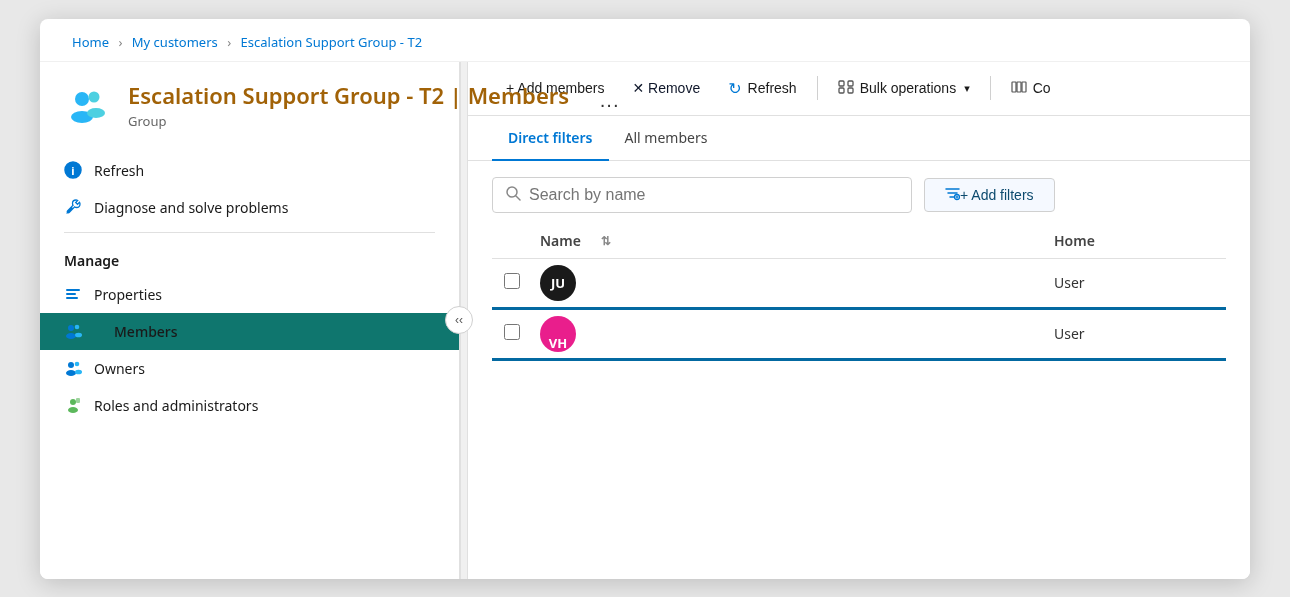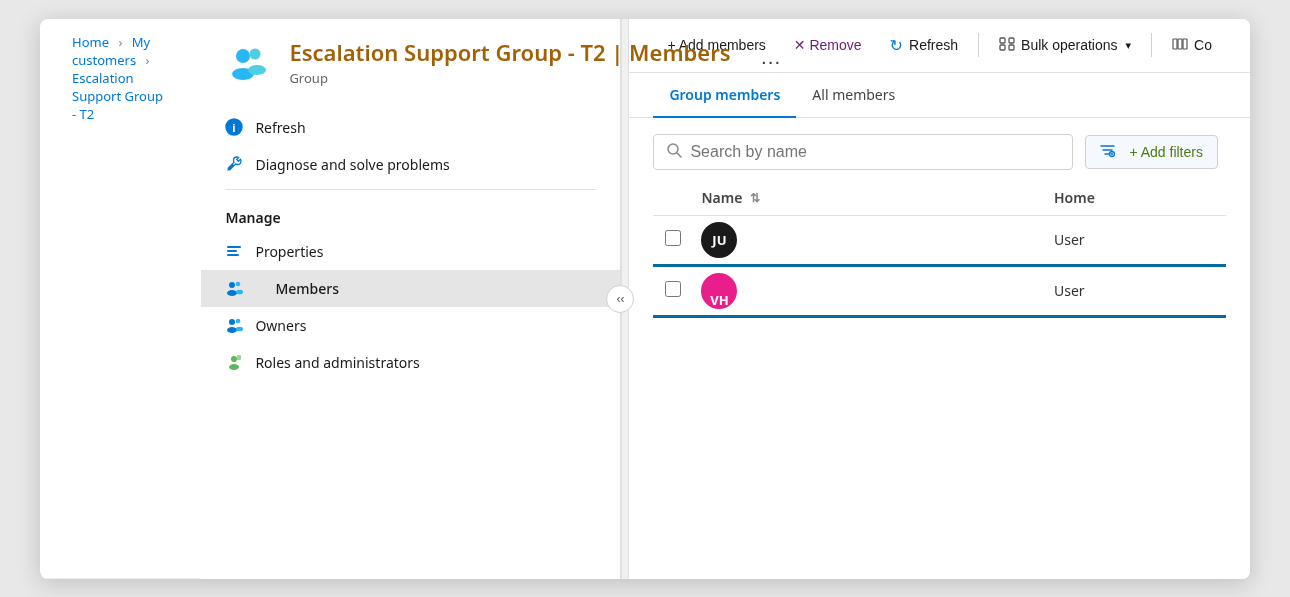--- a/index.html
+++ b/index.html
@@ -13,21 +13,21 @@
       font-size: 14px;
     }
     .window {
       width: 1210px;
       min-height: 560px;
       background: #fff;
       border-radius: 8px;
       box-shadow: 0 4px 24px rgba(0,0,0,0.18);
       overflow: hidden;
       display: flex;
-      flex-direction: row;
+      flex-direction: column;
     }
     
     .breadcrumb {
       padding: 14px 32px 10px 32px;
       font-size: 13px;
       color: #333;
       border-bottom: 1px solid #f0f0f0;
     }
     .breadcrumb a {
       color: #0078d4;
@@ -93,21 +93,21 @@
       display: flex;
       align-items: center;
       gap: 12px;
       padding: 9px 24px;
       cursor: pointer;
       color: #1a1a1a;
       font-size: 14px;
       border-radius: 0;
       transition: background 0.1s;
     }
-    .sidebar-nav .nav-item.active { background: #e5e5e5; font-weight: 500; gap: 32px; }
+    .sidebar-nav .nav-item.active { background: #0f766e; font-weight: 500; gap: 32px; }
     .sidebar-nav .nav-icon { width: 18px; height: 18px; flex-shrink: 0; }
     .sidebar-nav .section-label {
       padding: 12px 24px 6px 24px;
       font-weight: 600;
       font-size: 14px;
       color: #1a1a1a;
     }
     .sidebar-nav .divider {
       border: none;
       border-top: 1px solid #e0e0e0;
@@ -159,21 +159,21 @@
       padding: 7px 14px;
       font-size: 14px;
       cursor: pointer;
       background: none;
       border: none;
       color: #1a1a1a;
       border-radius: 4px;
       transition: background 0.1s;
       white-space: nowrap;
     }
-    .toolbar-btn.disabled { color: #701a75; cursor: default; }
+    .toolbar-btn.disabled { color: #0f172a; cursor: default; }
     .toolbar-divider {
       width: 1px;
       height: 24px;
       background: #d0d0d0;
       margin: 0 6px;
     }
     .toolbar-dropdown-arrow {
       font-size: 11px;
       margin-left: 2px;
     }
@@ -221,26 +221,26 @@
       border: none;
       outline: none;
       font-size: 16px;
       color: #333;
       width: 100%;
     }
     .search-icon-svg { color: #888; font-size: 15px; }
     .add-filter-btn {
       display: flex;
       align-items: center;
-      gap: 14px;
-      padding: 7px 14px;
+      gap: 0;
+      padding: 7px 20px;
       border: 1px solid #d0d0d0;
       border-radius: 4px;
       background: #f5f9ff;
-      color: #4d7c0f;
+      color: #0c4a6e;
       cursor: pointer;
       font-size: 14px;
       font-weight: 500;
     }
 
     
     .data-table {
       padding: 0 24px;
       flex: 1;
       overflow-y: auto;
@@ -248,21 +248,21 @@
     .table-header {
       display: flex;
       align-items: center;
       padding: 8px 12px;
       border-bottom: 1px solid #e0e0e0;
       font-weight: 600;
       color: #444;
       font-size: 14px;
     }
     .col-check { width: 36px; flex-shrink: 0; }
-    .col-name { flex: 1; display: flex; align-items: center; gap: 8px; }
+    .col-name { flex: 1; display: flex; align-items: center; gap: 20px; }
     .col-type { width: 160px; flex-shrink: 0; }
     .sort-icon { color: #888; font-size: 12px; }
     .table-row {
       display: flex;
       align-items: center;
       padding: 6px 12px;
       border-bottom: 3px solid #0369a1;
       cursor: pointer;
     }
     .row-check {
@@ -445,21 +445,21 @@
               <rect x="6" y="3" width="4" height="10" rx="0.5" stroke="#555" stroke-width="1.2"></rect>
               <rect x="11" y="3" width="4" height="10" rx="0.5" stroke="#555" stroke-width="1.2"></rect>
             </svg>
           </span>
           <span>Co</span>
         </button>
       </div>
 
       <div class="tabs">
         <div class="tab active">
-          <span>Group members</span>
+          <span>Direct filters</span>
         </div>
         <div class="tab">
           <span>All members</span>
         </div>
       </div>
 
       <div class="search-row">
         <div class="search-box">
           <span class="search-icon-svg">
             <svg width="16" height="16" viewBox="0 0 16 16" fill="none">

